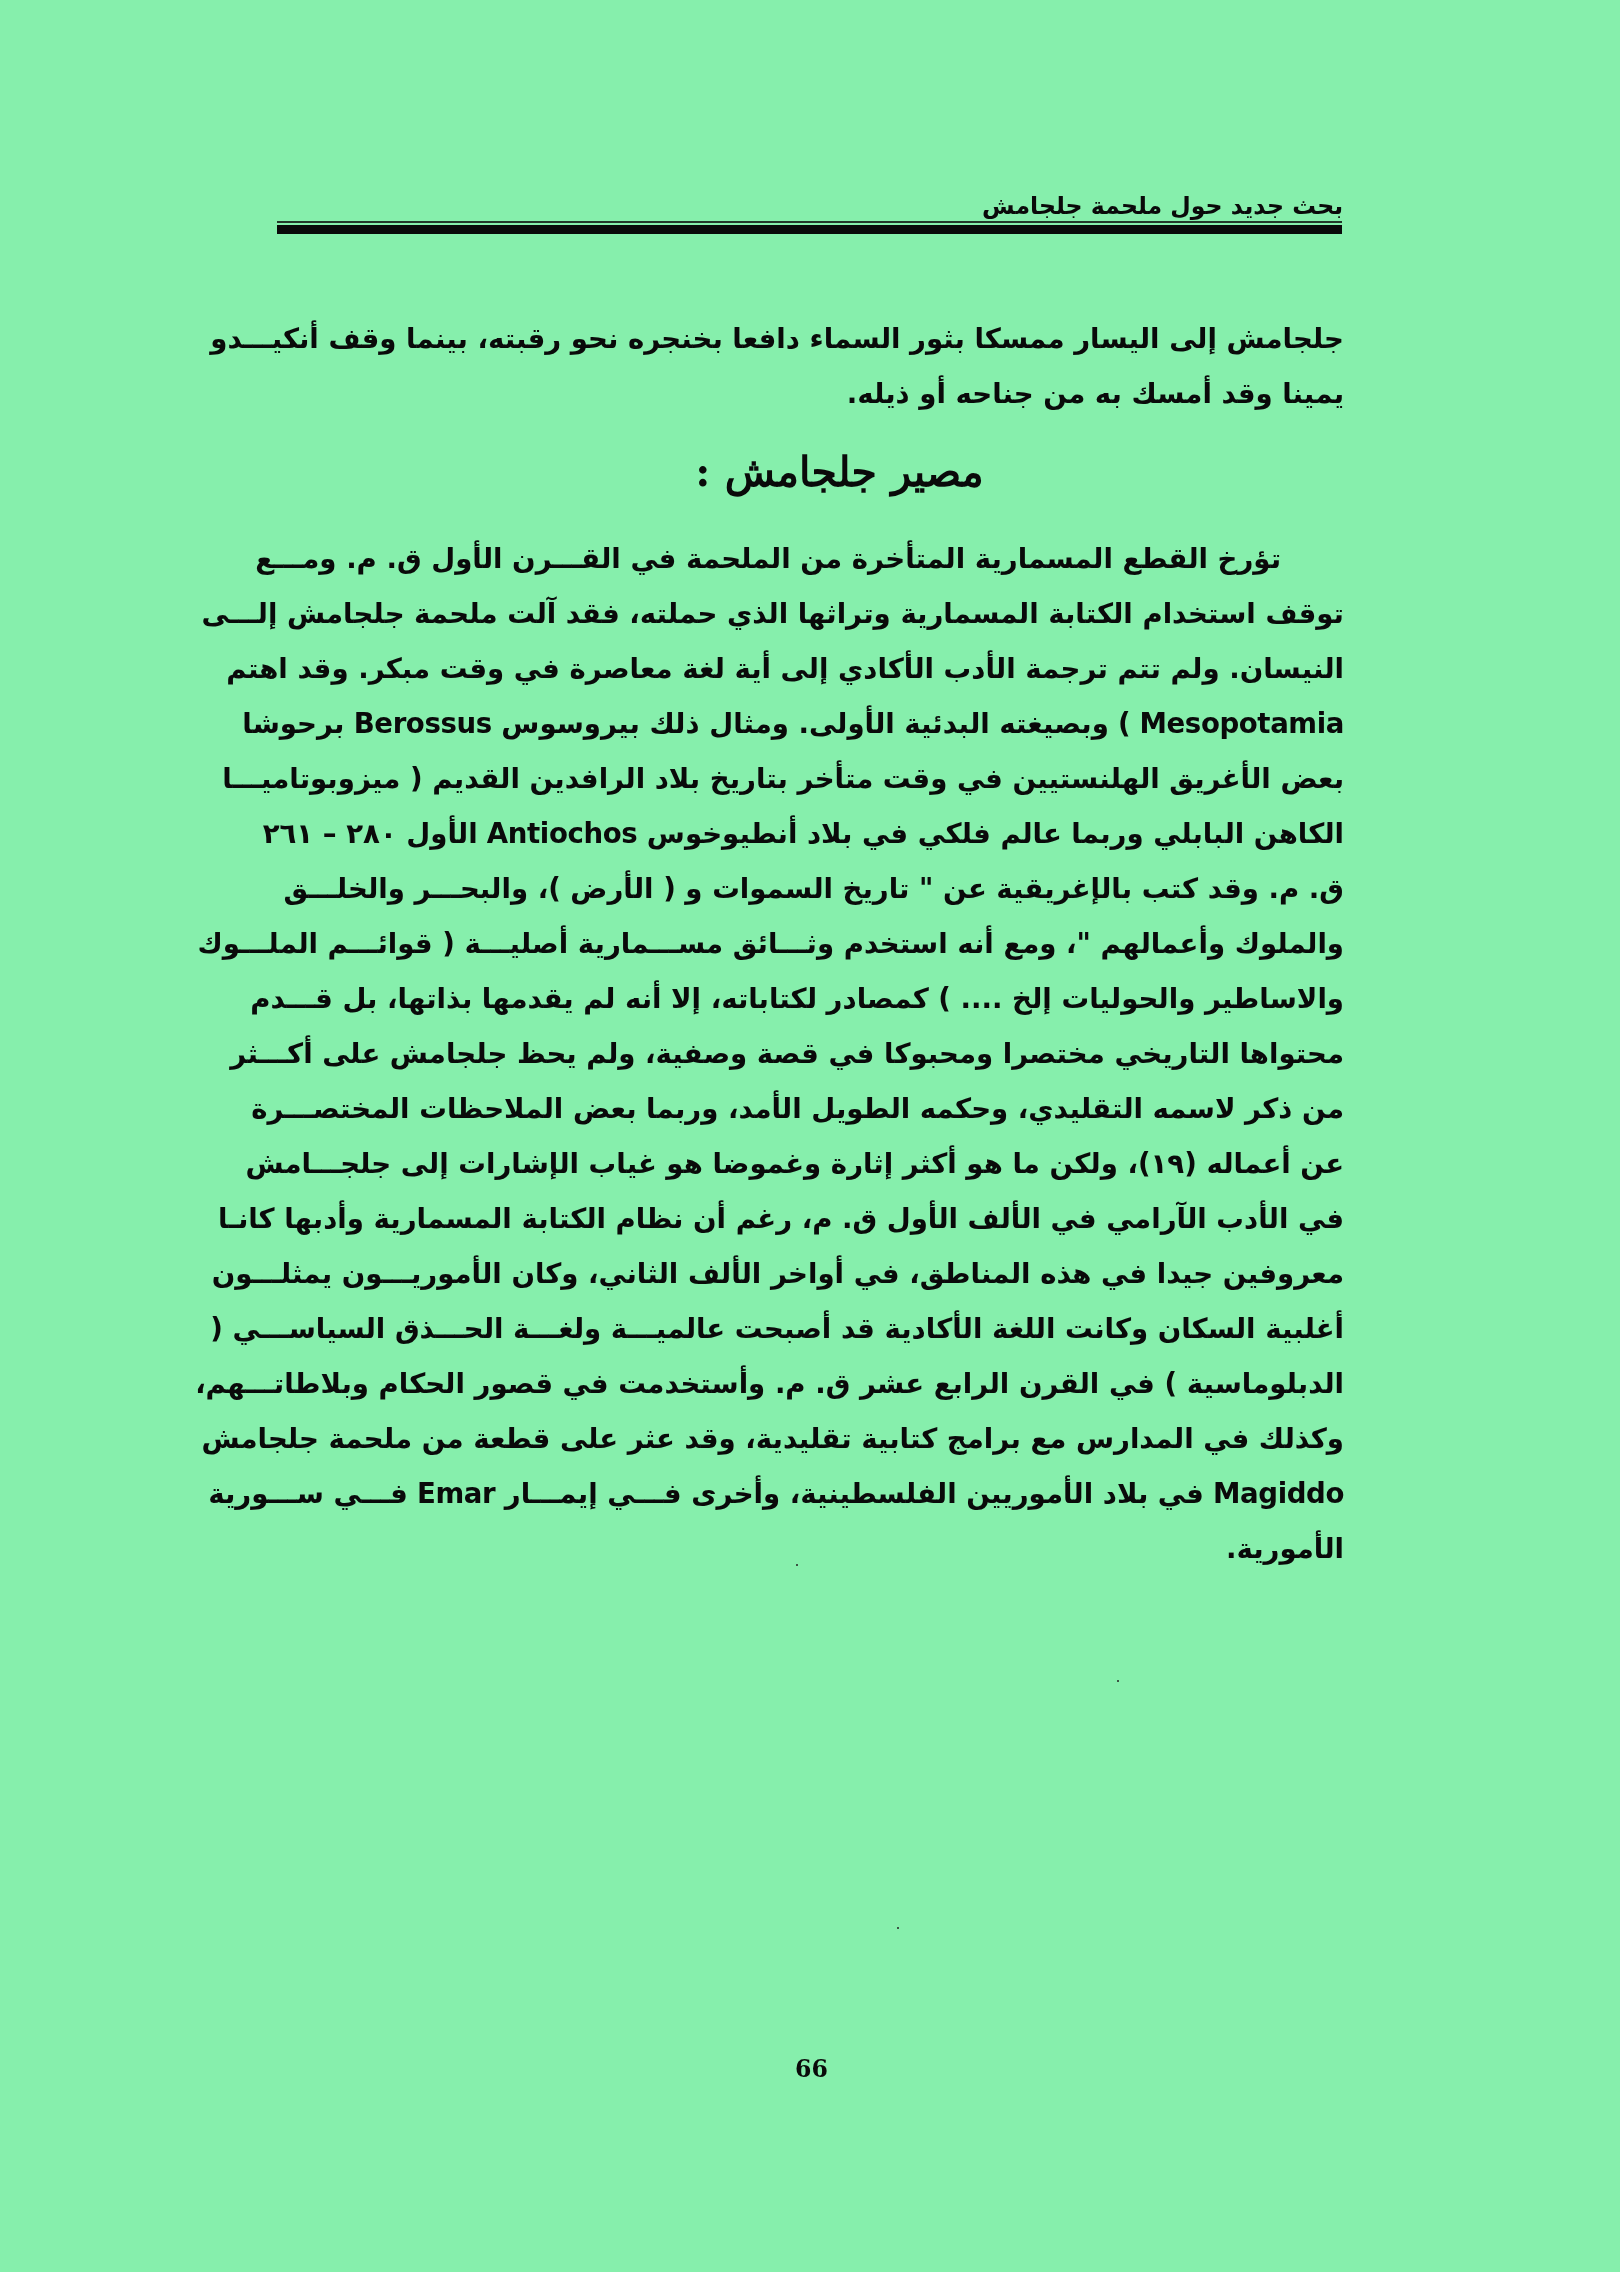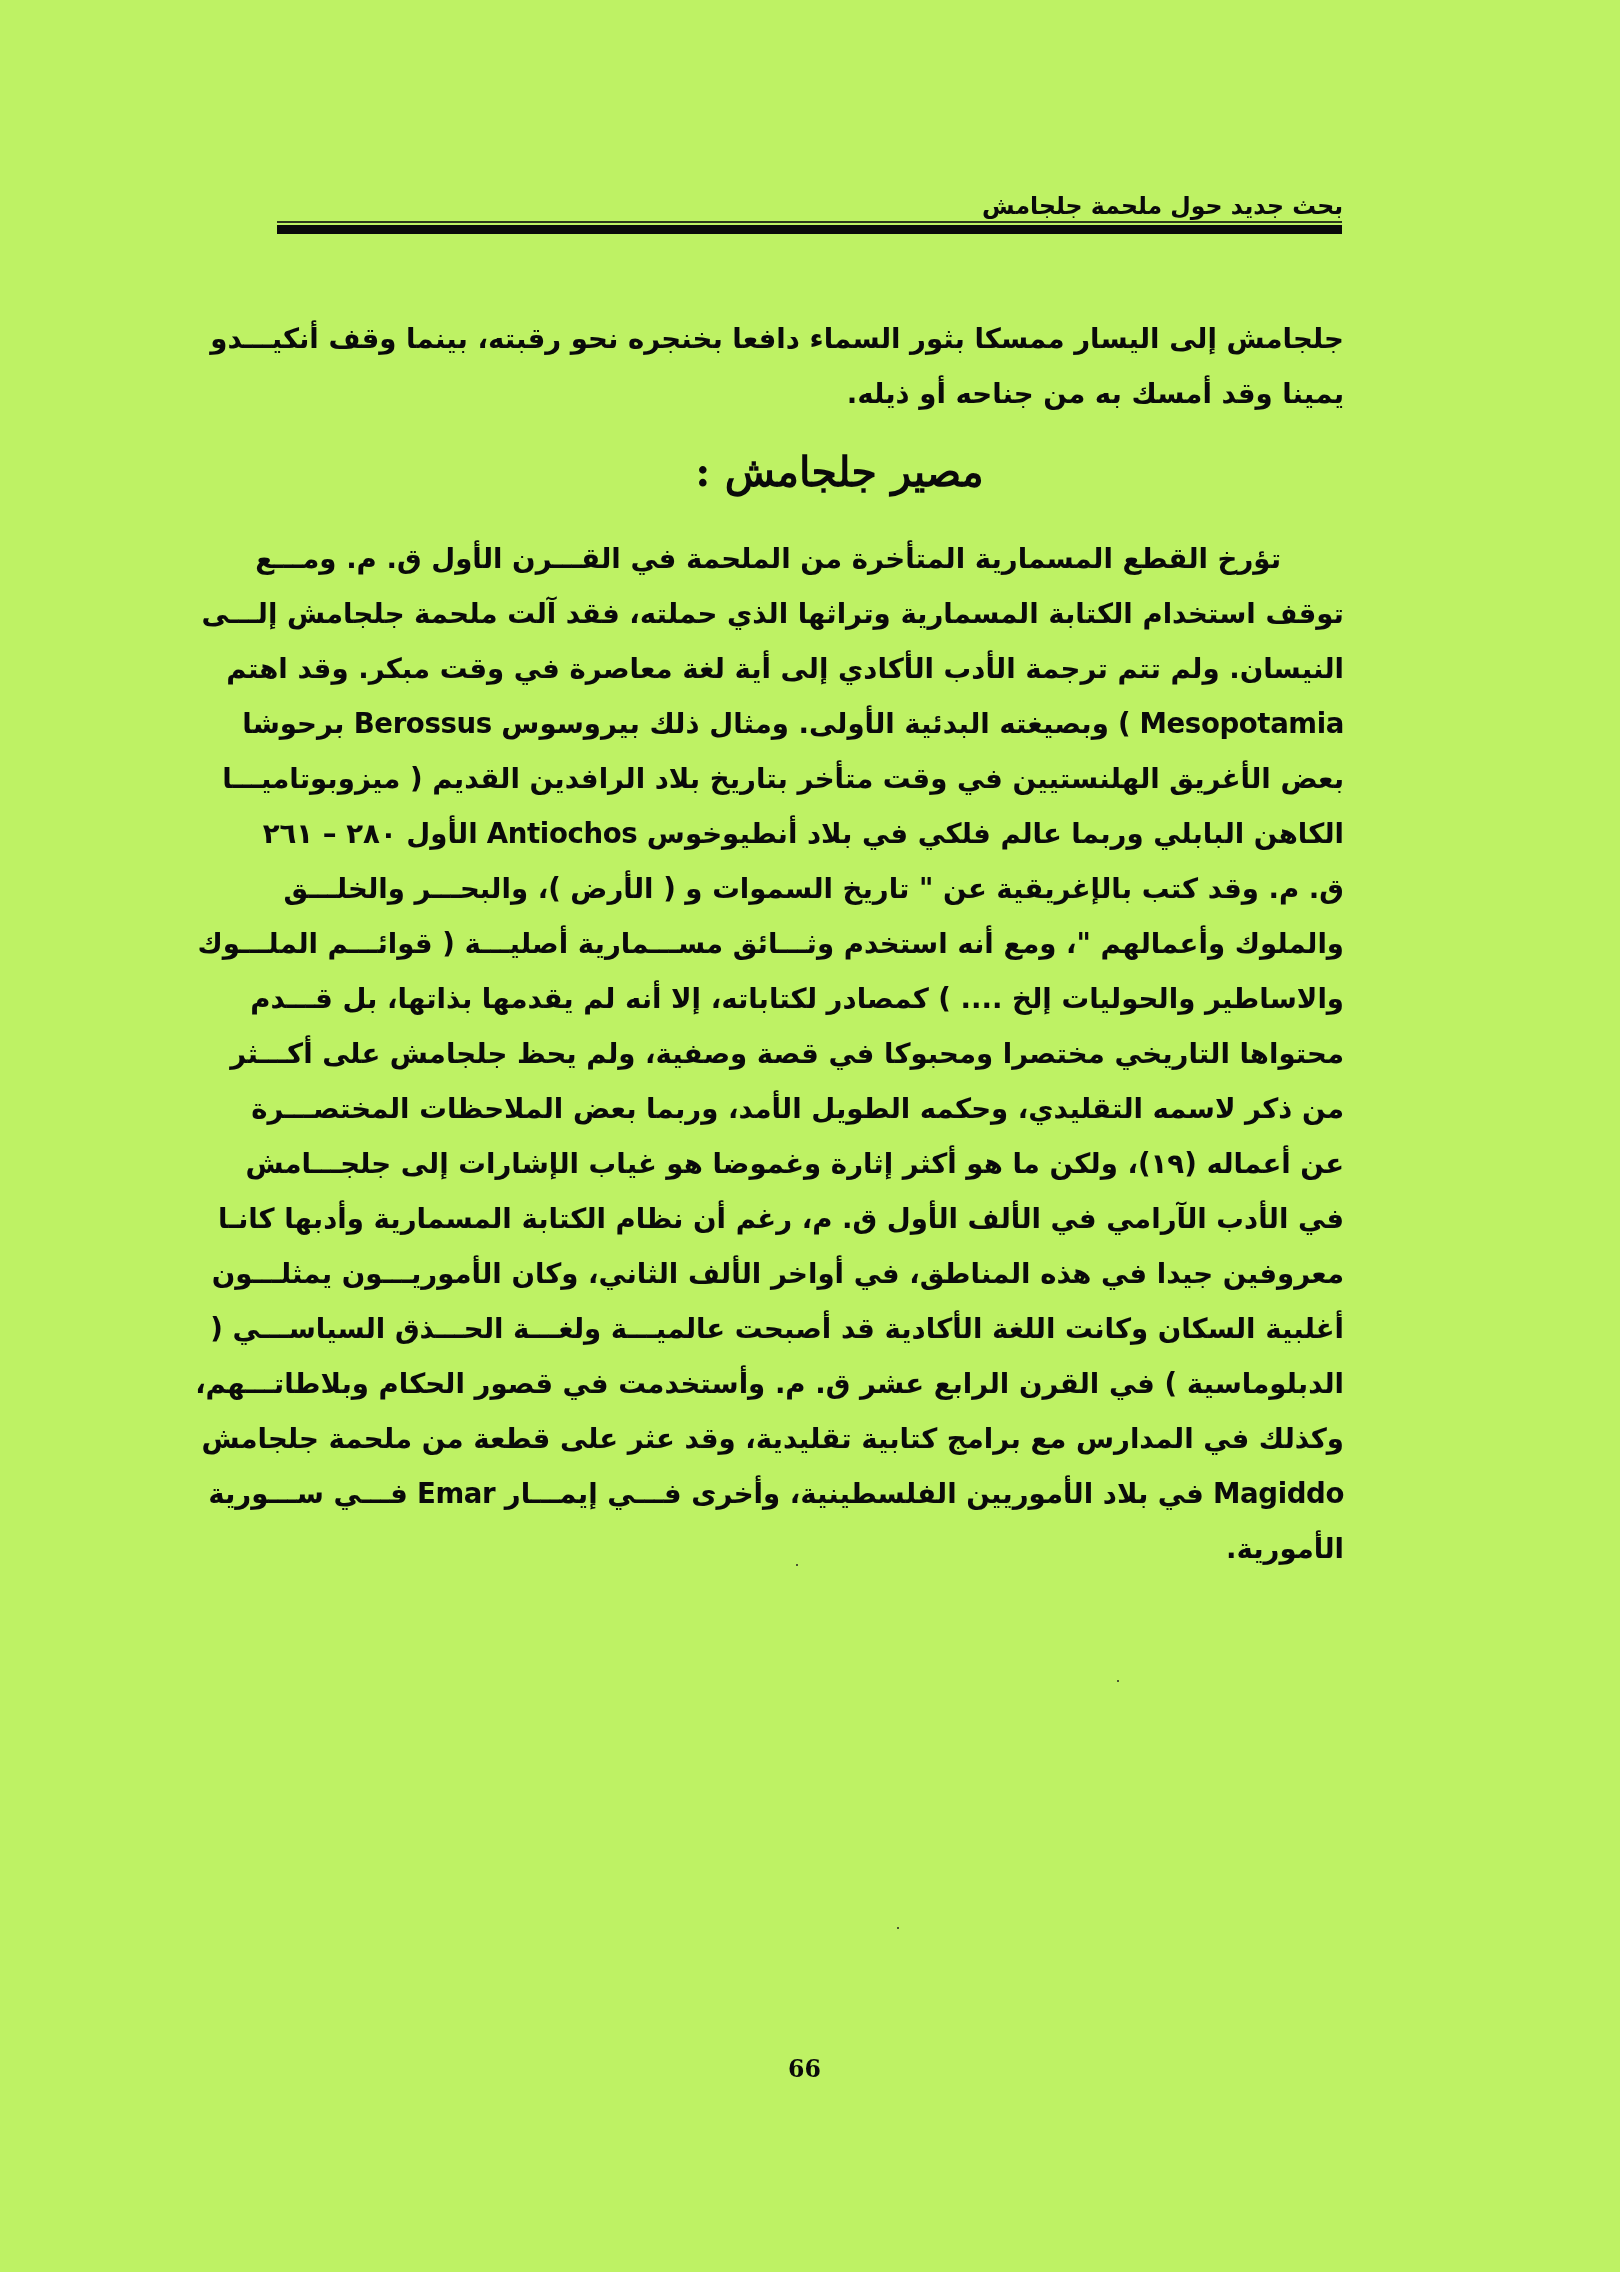--- a/index.html
+++ b/index.html
@@ -11,21 +11,21 @@
       width: 1620px;
       height: 2273px;
       position: relative;
       overflow: hidden;
       color: #0a0a0a;
       font-family: "DejaVu Sans", "Liberation Sans", sans-serif;
     }
     .page {
       position: absolute;
       inset: 0;
-      background: #bef264;
+      background: #86efac;
     }
     
     .running-header {
       position: absolute;
       top: 191px;
       right: 277px;
       width: 1024px;
       height: 31.5px;
       text-align: right;
       direction: rtl;
@@ -91,20 +91,21 @@
       text-align: center;
       padding-right: 0;
     }
     .gap-small { height: 7.9px; }
 
     .page-number {
       position: absolute;
       top: 2054px;
       left: 788px;
       width: 47px;
+      text-align: center;
       font-family: "DejaVu Serif", "Liberation Serif", serif;
       font-weight: bold;
       font-size: 23.6px;
       line-height: 31.5px;
       direction: ltr;
     }
     .speck {
       position: absolute;
       width: 2.4px;
       height: 2.4px;

